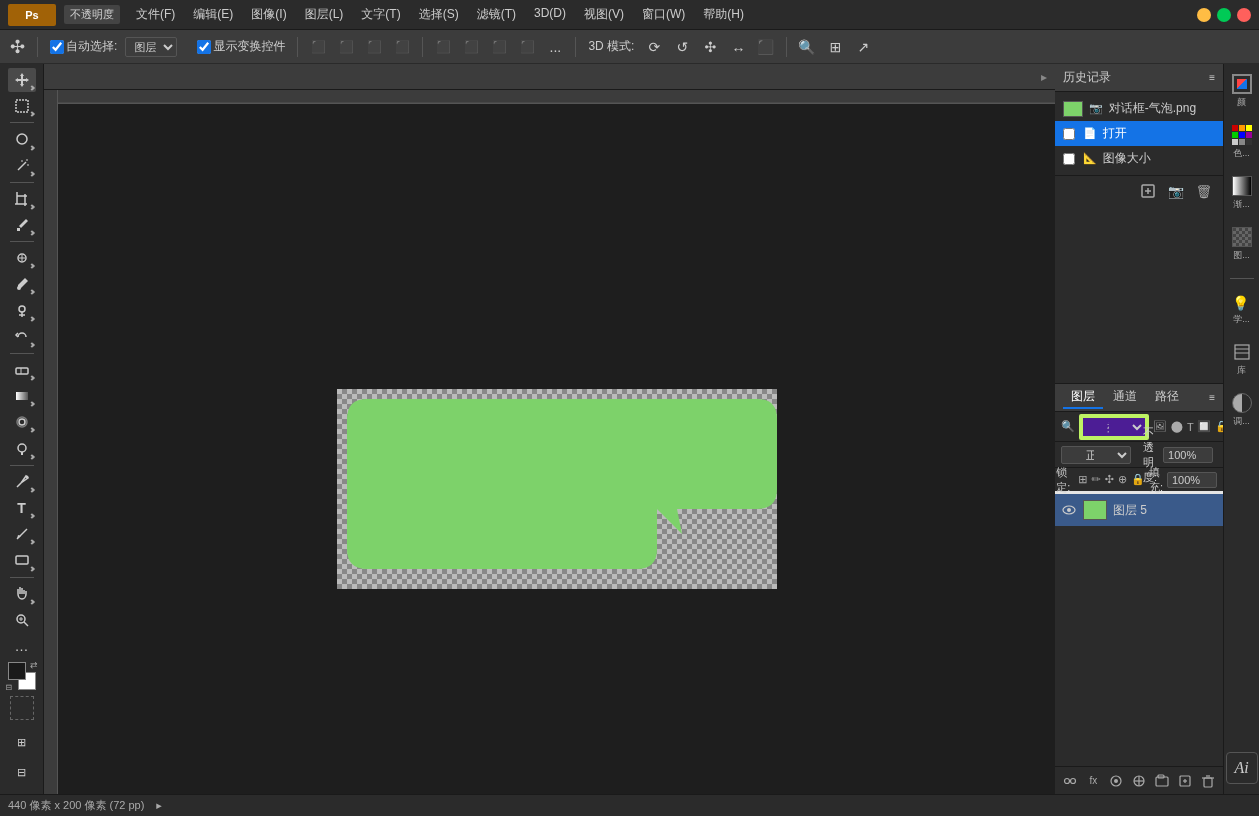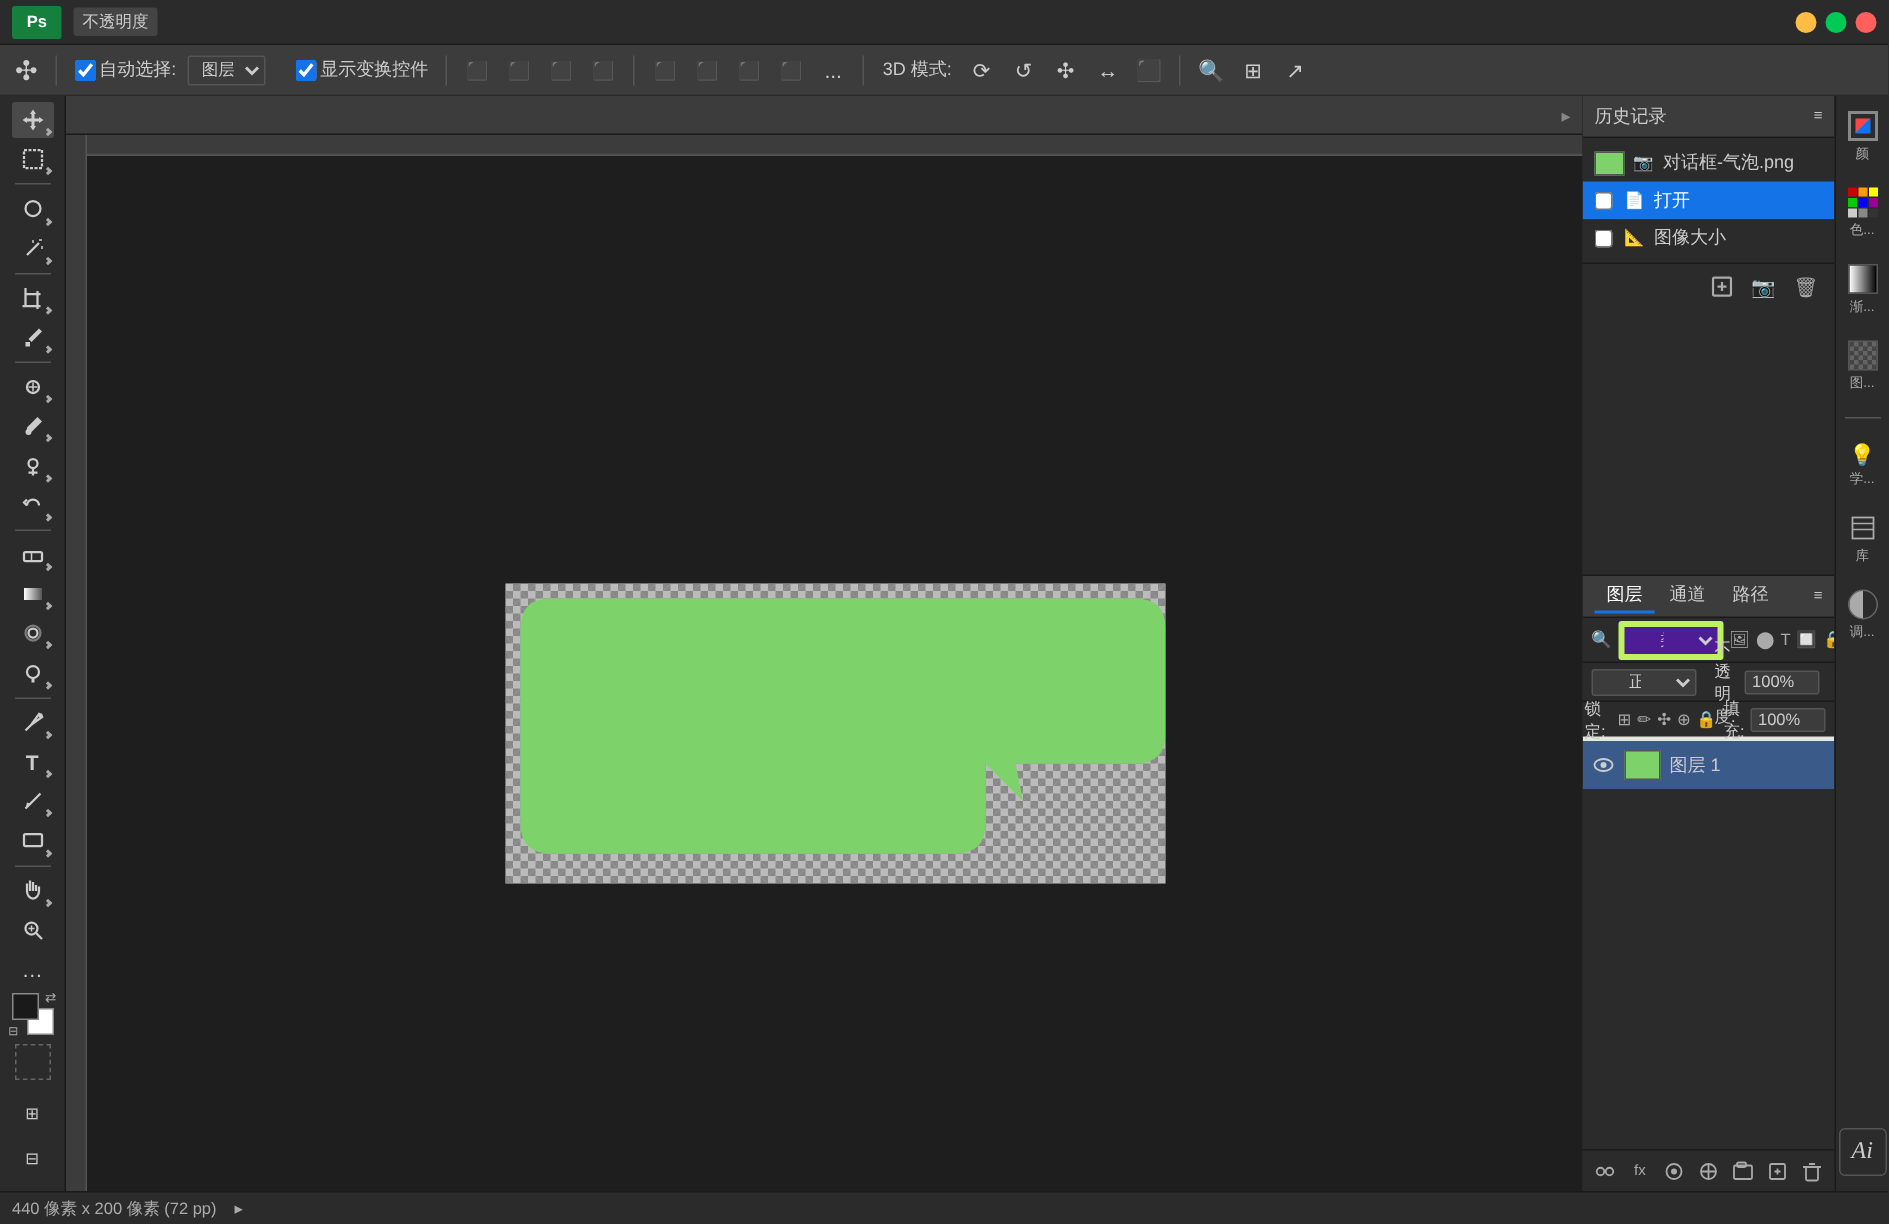--- a/index.html
+++ b/index.html
@@ -10,22 +10,22 @@
       height: 30px;
       background: #2b2b2b;
       display: flex;
       align-items: center;
       justify-content: space-between;
       padding: 0 8px;
       border-bottom: 1px solid #1a1a1a;
     }
     #titlebar-left { display: flex; align-items: center; gap: 8px; }
     #titlebar-logo {
-      width: 33px; height: 22px;
-      background: #15803d;
+      width: 48px; height: 22px;
+      background: #a16207;
       display: flex; align-items: center; justify-content: center;
       color: #fff; font-size: 11px; font-weight: bold; border-radius: 2px;
     }
     #titlebar-menus { display: flex; gap: 2px; }
     .menu-item {
       padding: 2px 8px;
       cursor: pointer;
       border-radius: 2px;
       font-size: 12px;
       color: #ccc;
@@ -398,20 +398,33 @@
 </head>
 <body>
 
 <div id="titlebar">
   <div id="titlebar-left">
     <div id="titlebar-logo">
       <span>Ps</span>
     </div>
     <div style="background:#444;padding:2px 6px;border-radius:2px;font-size:11px;color:#ccc;">
       <span>不透明度</span>
+    </div>
+    <div id="titlebar-menus">
+      <span class="menu-item">文件(F)</span>
+      <span class="menu-item">编辑(E)</span>
+      <span class="menu-item">图像(I)</span>
+      <span class="menu-item">图层(L)</span>
+      <span class="menu-item">文字(T)</span>
+      <span class="menu-item">选择(S)</span>
+      <span class="menu-item">滤镜(T)</span>
+      <span class="menu-item">3D(D)</span>
+      <span class="menu-item">视图(V)</span>
+      <span class="menu-item">窗口(W)</span>
+      <span class="menu-item">帮助(H)</span>
     </div>
   </div>
   <div id="titlebar-controls" style="display:flex;align-items:center;gap:6px;">
     <button class="win-btn minimize"></button>
     <button class="win-btn maximize"></button>
     <button class="win-btn close"></button>
   </div>
 </div>
 
 <div id="toolbar">
@@ -781,21 +794,21 @@
         </div>
 
         <div class="layer-row active">
           <div class="layer-visibility">
             <svg width="14" height="14" viewBox="0 0 14 14">
                 <ellipse cx="7" cy="7" rx="6" ry="4" fill="none" stroke="#ccc" stroke-width="1.2"></ellipse>
                 <circle cx="7" cy="7" r="2" fill="#ccc"></circle>
               </svg>
           </div>
           <div class="layer-thumb" style="background:#7dd26a;width:24px;height:20px;border:1px solid #555;"></div>
-          <span class="layer-name">图层 1</span>
+          <span class="layer-name">图层 5</span>
         </div>
 
         <div class="layers-bottom" style="margin-top:auto;">
           <div class="layer-bottom-btn">
             <svg width="14" height="14" viewBox="0 0 14 14">
                 <circle cx="4" cy="7" r="2.5" fill="none" stroke="#aaa" stroke-width="1.2"></circle>
                 <circle cx="10" cy="7" r="2.5" fill="none" stroke="#aaa" stroke-width="1.2"></circle>
                 <line x1="6.5" y1="7" x2="7.5" y2="7" stroke="#aaa" stroke-width="1.2"></line>
               </svg>
           </div>

